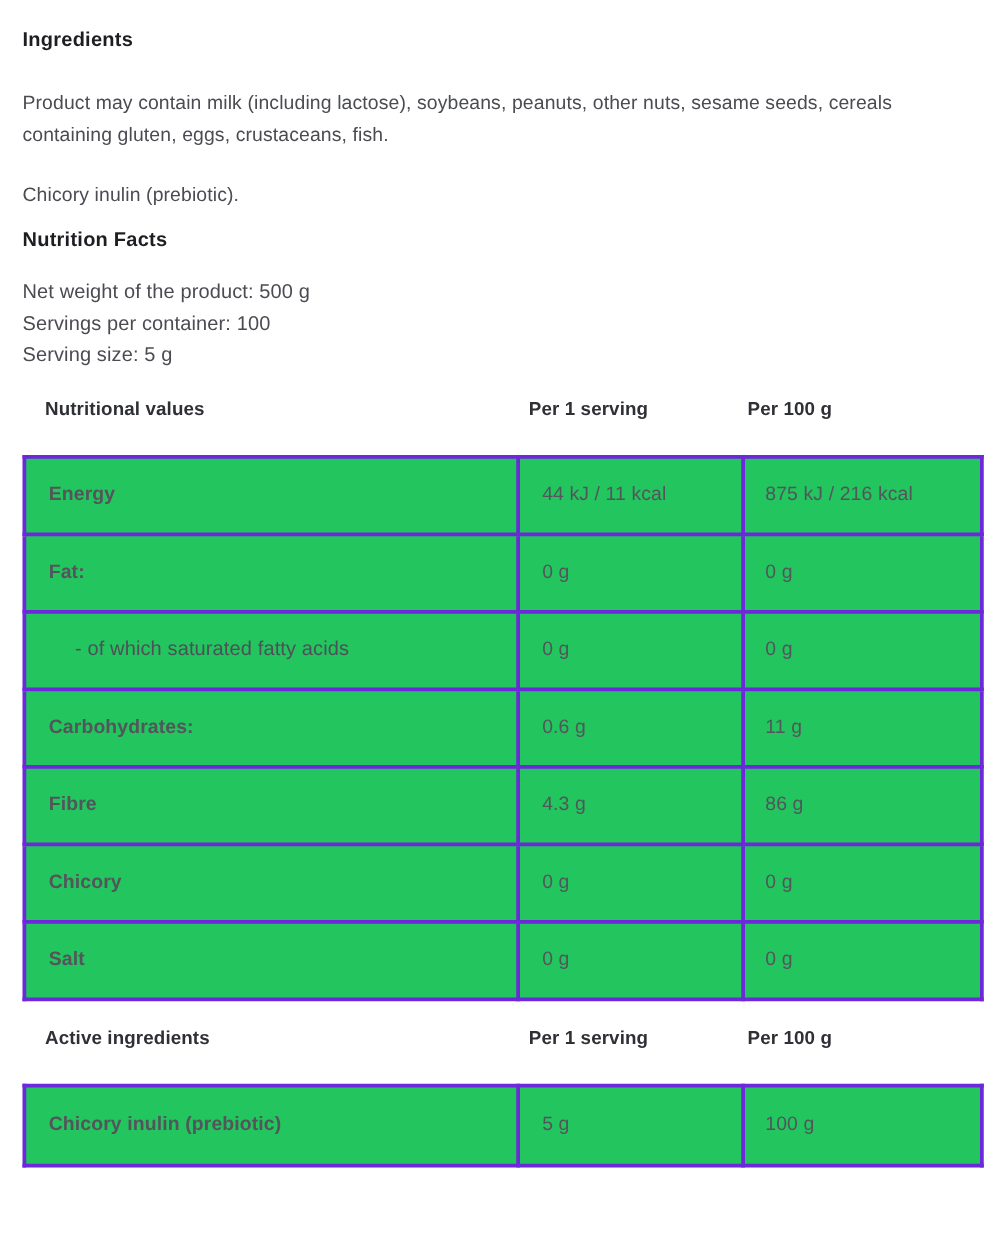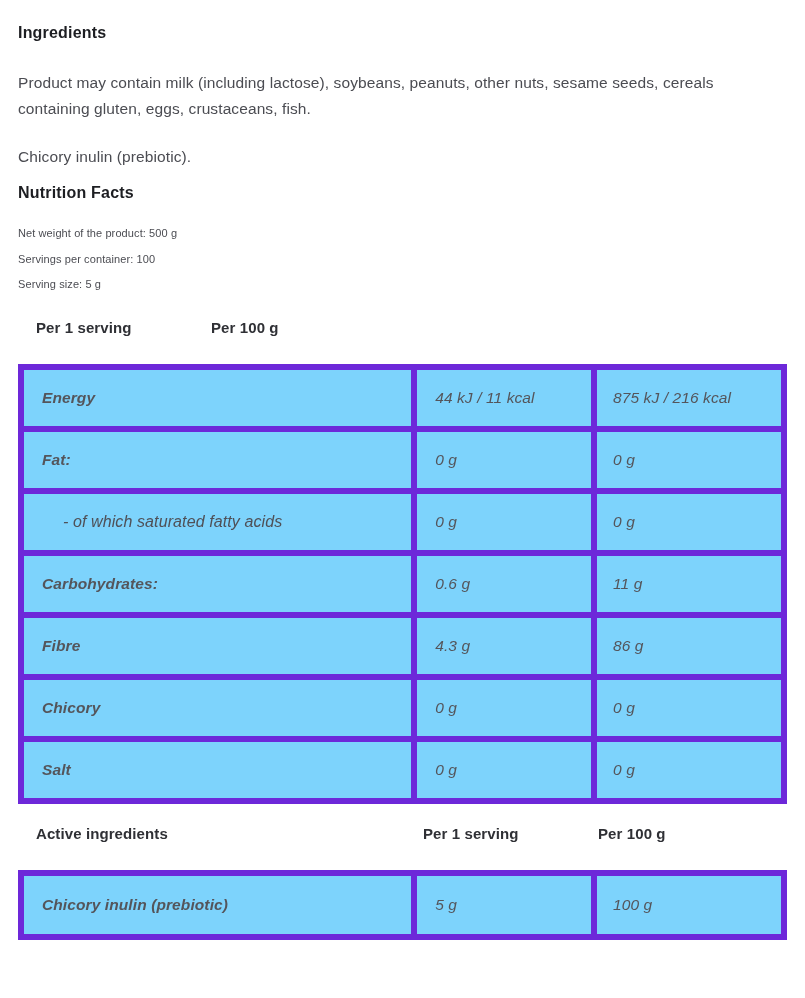--- a/index.html
+++ b/index.html
@@ -20,42 +20,41 @@
 
   p.body-text {
     font-size: 15.5px; line-height: 26px; color: #4b4c52;
     letter-spacing: 0.1px;
   }
   .composition-text { margin-top: 22px; }
   .allergen-text { margin-top: 20px; max-width: 745px; }
 
   .serving-info { margin-top: 11px; }
   .serving-info div {
-    font-size: 11px; line-height: 25.5px; color: #4b4c52;
+    font-size: 16px; line-height: 25.5px; color: #4b4c52;
     letter-spacing: 0.1px;
   }
 
   .cols-header {
     display: flex; margin-top: 19px;
     font-size: 15px; line-height: 22px; font-weight: 700; color: #2f3035;
     letter-spacing: 0.1px;
   }
   .cols-header .c1 { width: 387px; padding-left: 18px; }
   .cols-header .c2 { width: 177px; padding-left: 18px; }
   .cols-header .c3 { width: 205px; padding-left: 16px; }
 
   table.values-table {
     border-collapse: collapse; width: 769px; margin-top: 25px;
     table-layout: fixed;
   }
   table.values-table td {
-    border: 6px solid #6d28d9; height: 62px; vertical-align: middle;
+    border: 3px solid #6d28d9; height: 62px; vertical-align: middle;
     font-size: 15.5px; color: #54555b; letter-spacing: 0.1px;
-    background: #7dd3fc;
-    font-style: italic;
+    background: #22c55e;
   }
   td.cell-label { width: 387px; padding-left: 18px; font-weight: 700; color: #2f3035; font-size: 15px; }
   td.cell-label.regular { font-weight: 400; color: #4f5057; font-size: 16px; }
   td.cell-label.indent { padding-left: 39px; }
   td.cell-v1 { width: 177px; padding-left: 18px; }
   td.cell-v2 { width: 187px; padding-left: 16px; }
   table.active-table { margin-top: 25px; }
   table.active-table td { height: 64px; }
 </style>
 </head>
@@ -71,20 +70,21 @@
 
   <h1 class="section-title nutrition-title">Nutrition Facts</h1>
 
   <div class="serving-info">
     <div>Net weight of the product: 500 g</div>
     <div>Servings per container: 100</div>
     <div>Serving size: 5 g</div>
   </div>
 
   <div class="cols-header">
+    <div class="c1">Nutritional values</div>
     <div class="c2">Per 1 serving</div>
     <div class="c3">Per 100 g</div>
   </div>
 
   <table class="values-table" id="nutrition-table">
     <tbody>
         <tr>
     <td class="cell-label">Energy</td>
     <td class="cell-v1">44 kJ / 11 kcal</td>
     <td class="cell-v2">875 kJ / 216 kcal</td>

